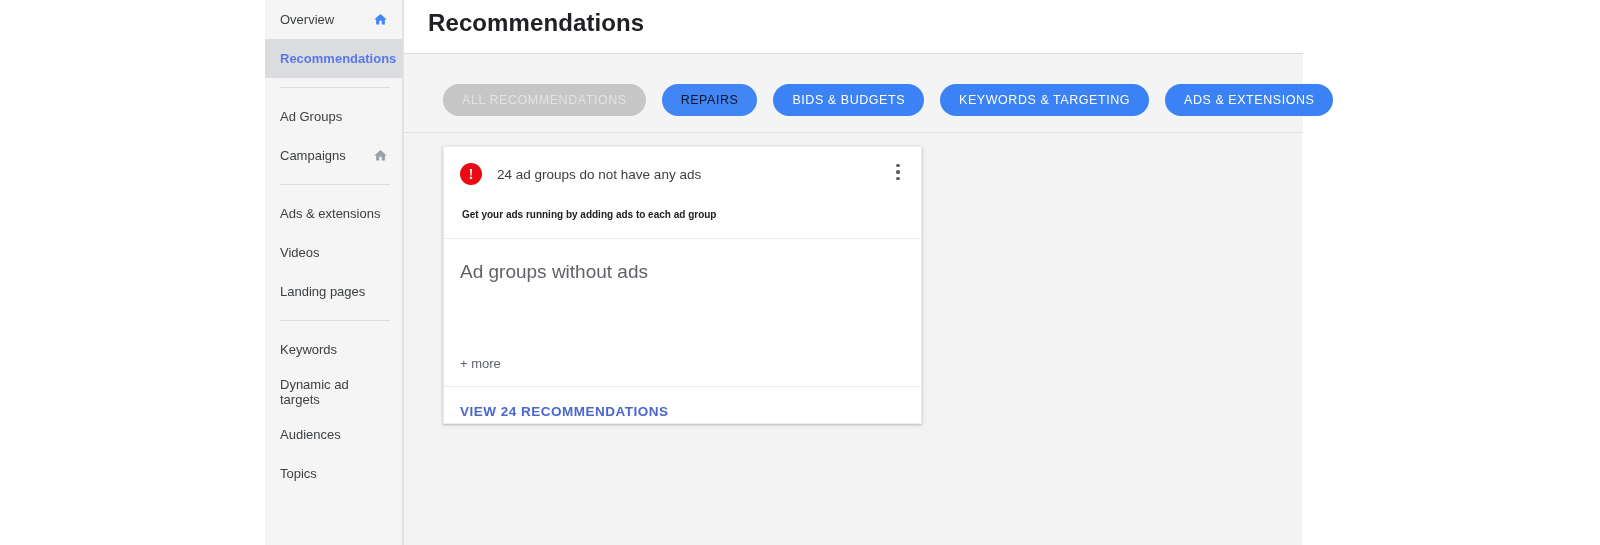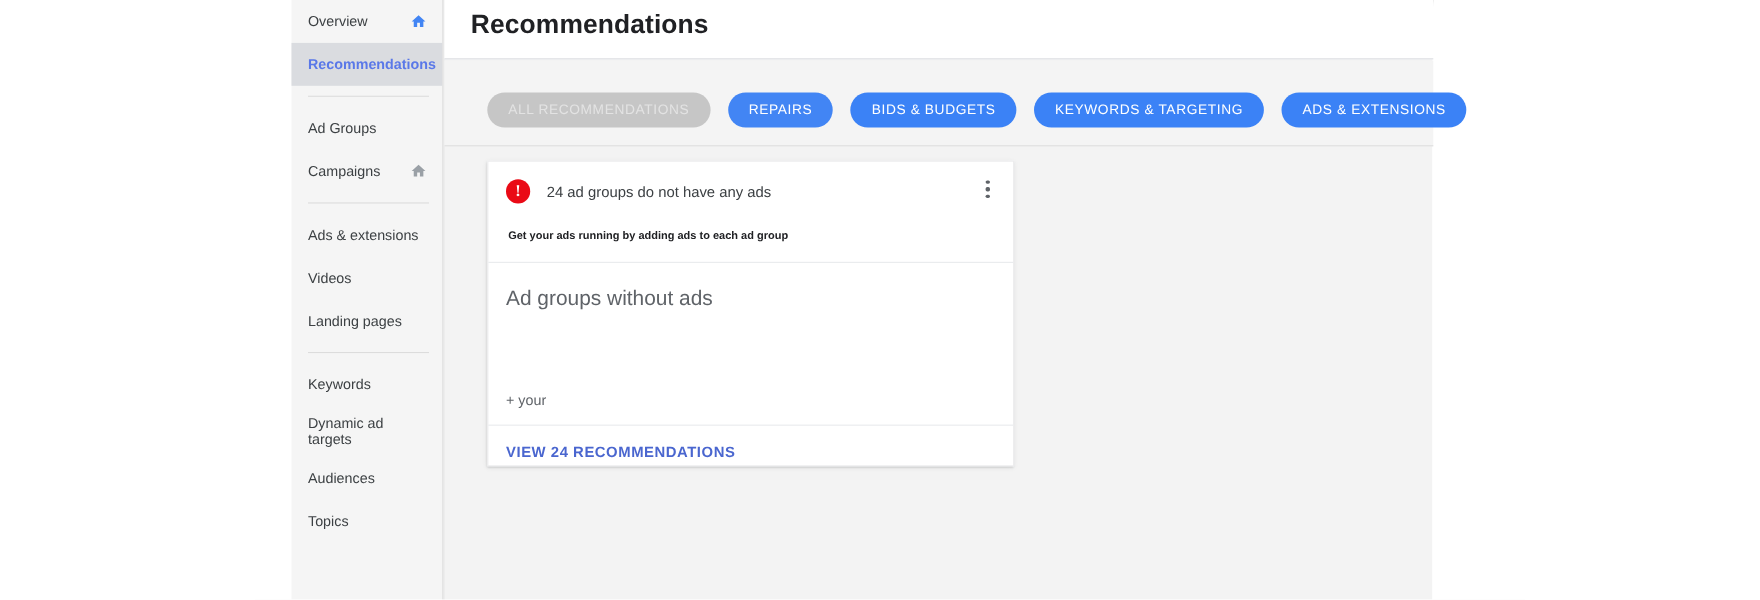--- a/index.html
+++ b/index.html
@@ -102,21 +102,21 @@
     padding: 0 19px;
     font-size: 12.5px;
     letter-spacing: .55px;
     cursor: pointer;
     user-select: none;
     white-space: nowrap;
     background: #3b82f6;
     color: #ffffff;
   }
   .chip.muted { background: #c6c6c6; color: #e3e3e3; }
-  .chip.selected { background: #4285f4; color: #ffffff; }
+  .chip.selected { background: #4285f4; color: #0f172a; }
 
   
   #card {
     position: absolute;
     left: 39px; top: 146px;
     width: 479px;
     background: #ffffff;
     border: 1px solid #ececed;
     box-shadow: 0 1px 2px rgba(60,64,67,.25), 0 1px 5px rgba(60,64,67,.10);
   }
@@ -266,21 +266,21 @@
         </div>
         <div class="kebab">
           <i></i>
           <i></i>
           <i></i>
         </div>
         <div class="card-head">Get your ads running by adding ads to each ad group</div>
       </div>
       <div class="card-body">
         <div class="body-label">Ad groups without ads</div>
-        <div class="more-link">+ your</div>
+        <div class="more-link">+ more</div>
       </div>
       <div class="card-foot">
         <span class="foot-link">VIEW 24 RECOMMENDATIONS</span>
       </div>
     </div>
 
   </section>
 </div>
 
 </body></html>

